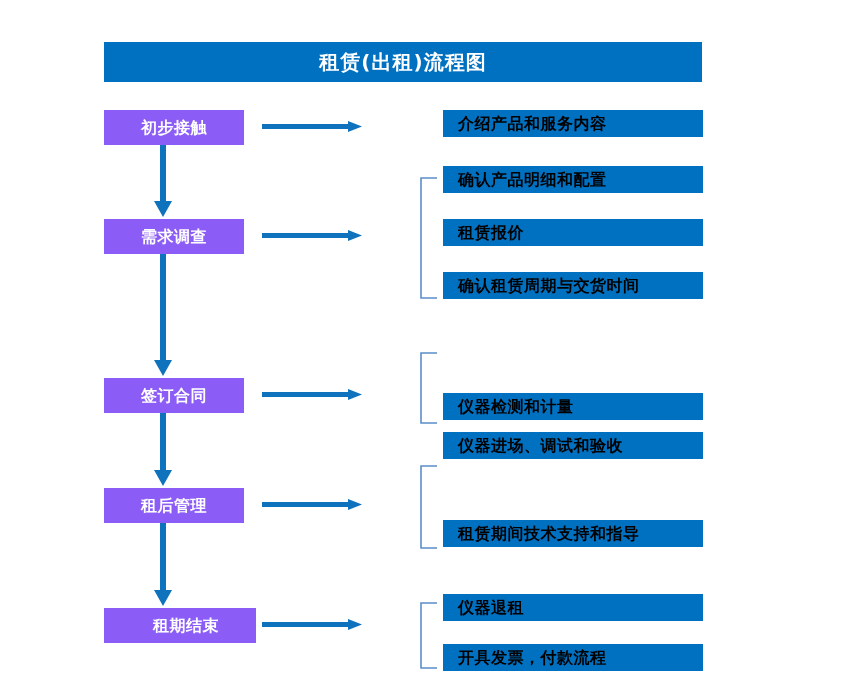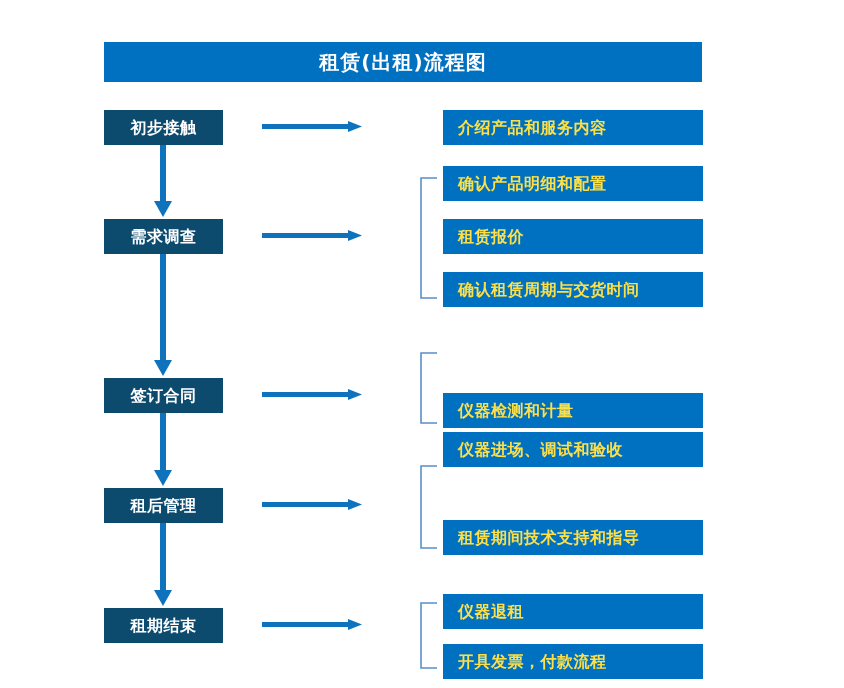--- a/index.html
+++ b/index.html
@@ -38,41 +38,41 @@
     font-size: 20px;
     font-weight: bold;
     letter-spacing: 1px;
     line-height: 1;
   }
 
   
   .stage-box {
     position: absolute;
     left: 104px;
-    width: 119px;
+    width: 140px;
     height: 35px;
-    background: #0c4a6e;
+    background: #8b5cf6;
     color: #ffffff;
     display: flex;
     align-items: center;
     justify-content: center;
     font-size: 16px;
     font-weight: bold;
     letter-spacing: 0.5px;
     line-height: 1;
   }
 
   
   .task-box {
     position: absolute;
     left: 443px;
     width: 260px;
-    height: 35px;
+    height: 27px;
     background: #0071C1;
-    color: #fde047;
+    color: #000000;
     display: flex;
     align-items: center;
     justify-content: flex-start;
     padding-left: 15px;
     box-sizing: border-box;
     font-size: 16px;
     font-weight: bold;
     letter-spacing: 0.5px;
     line-height: 1;
   }
@@ -93,21 +93,21 @@
   <div class="title-bar">租赁(出租)流程图</div>
 
   <div class="stage-box" style="top:78px;">初步接触</div>
 
   <div class="stage-box" style="top:187px;">需求调查</div>
 
   <div class="stage-box" style="top:346px;">签订合同</div>
 
   <div class="stage-box" style="top:456px;">租后管理</div>
 
-  <div class="stage-box" style="top:576px;">租期结束</div>
+  <div class="stage-box" style="top:576px;padding-left:12px;">租期结束</div>
 
   <div class="arrow-v" style="left:150px; top:113px;">
     <svg width="26" height="74" viewBox="0 0 26 74">
       <rect x="10" y="0" width="6" height="58" fill="#0F72BC"></rect>
       <polygon points="4,56 22,56 13,72" fill="#0F72BC"></polygon>
     </svg>
   </div>
 
   <div class="arrow-v" style="left:150px; top:222px;">
     <svg width="26" height="124" viewBox="0 0 26 124">

